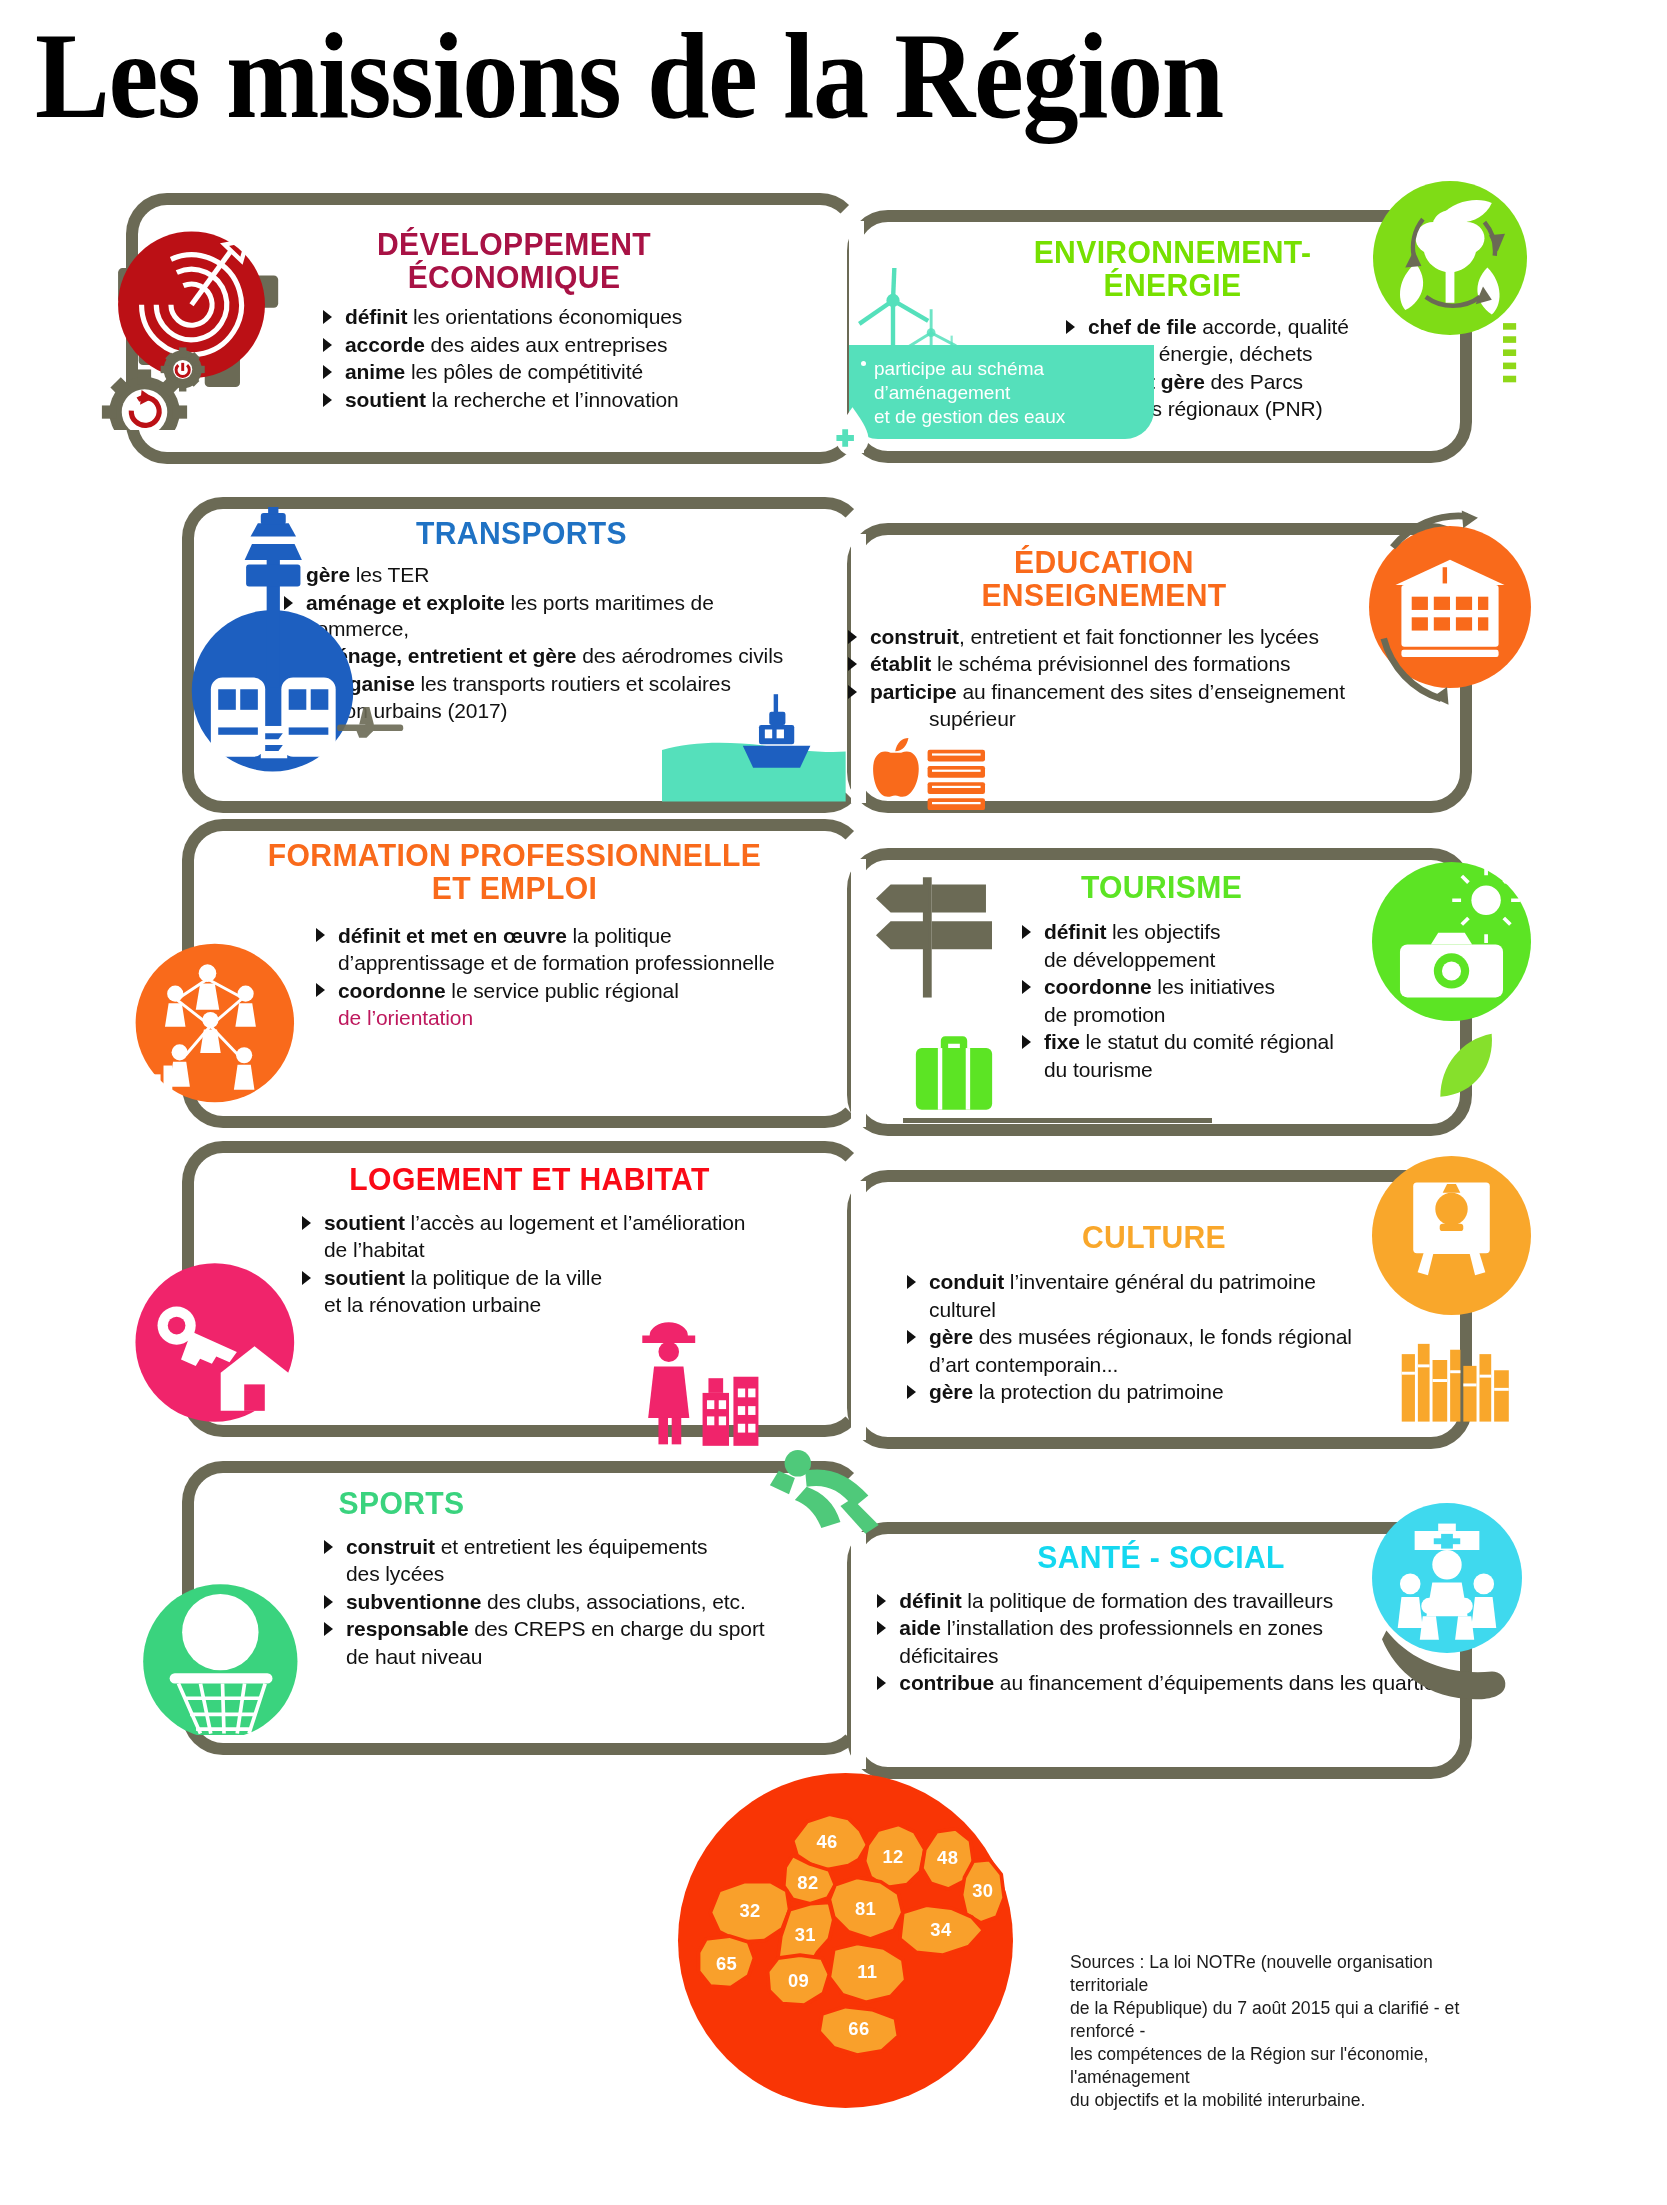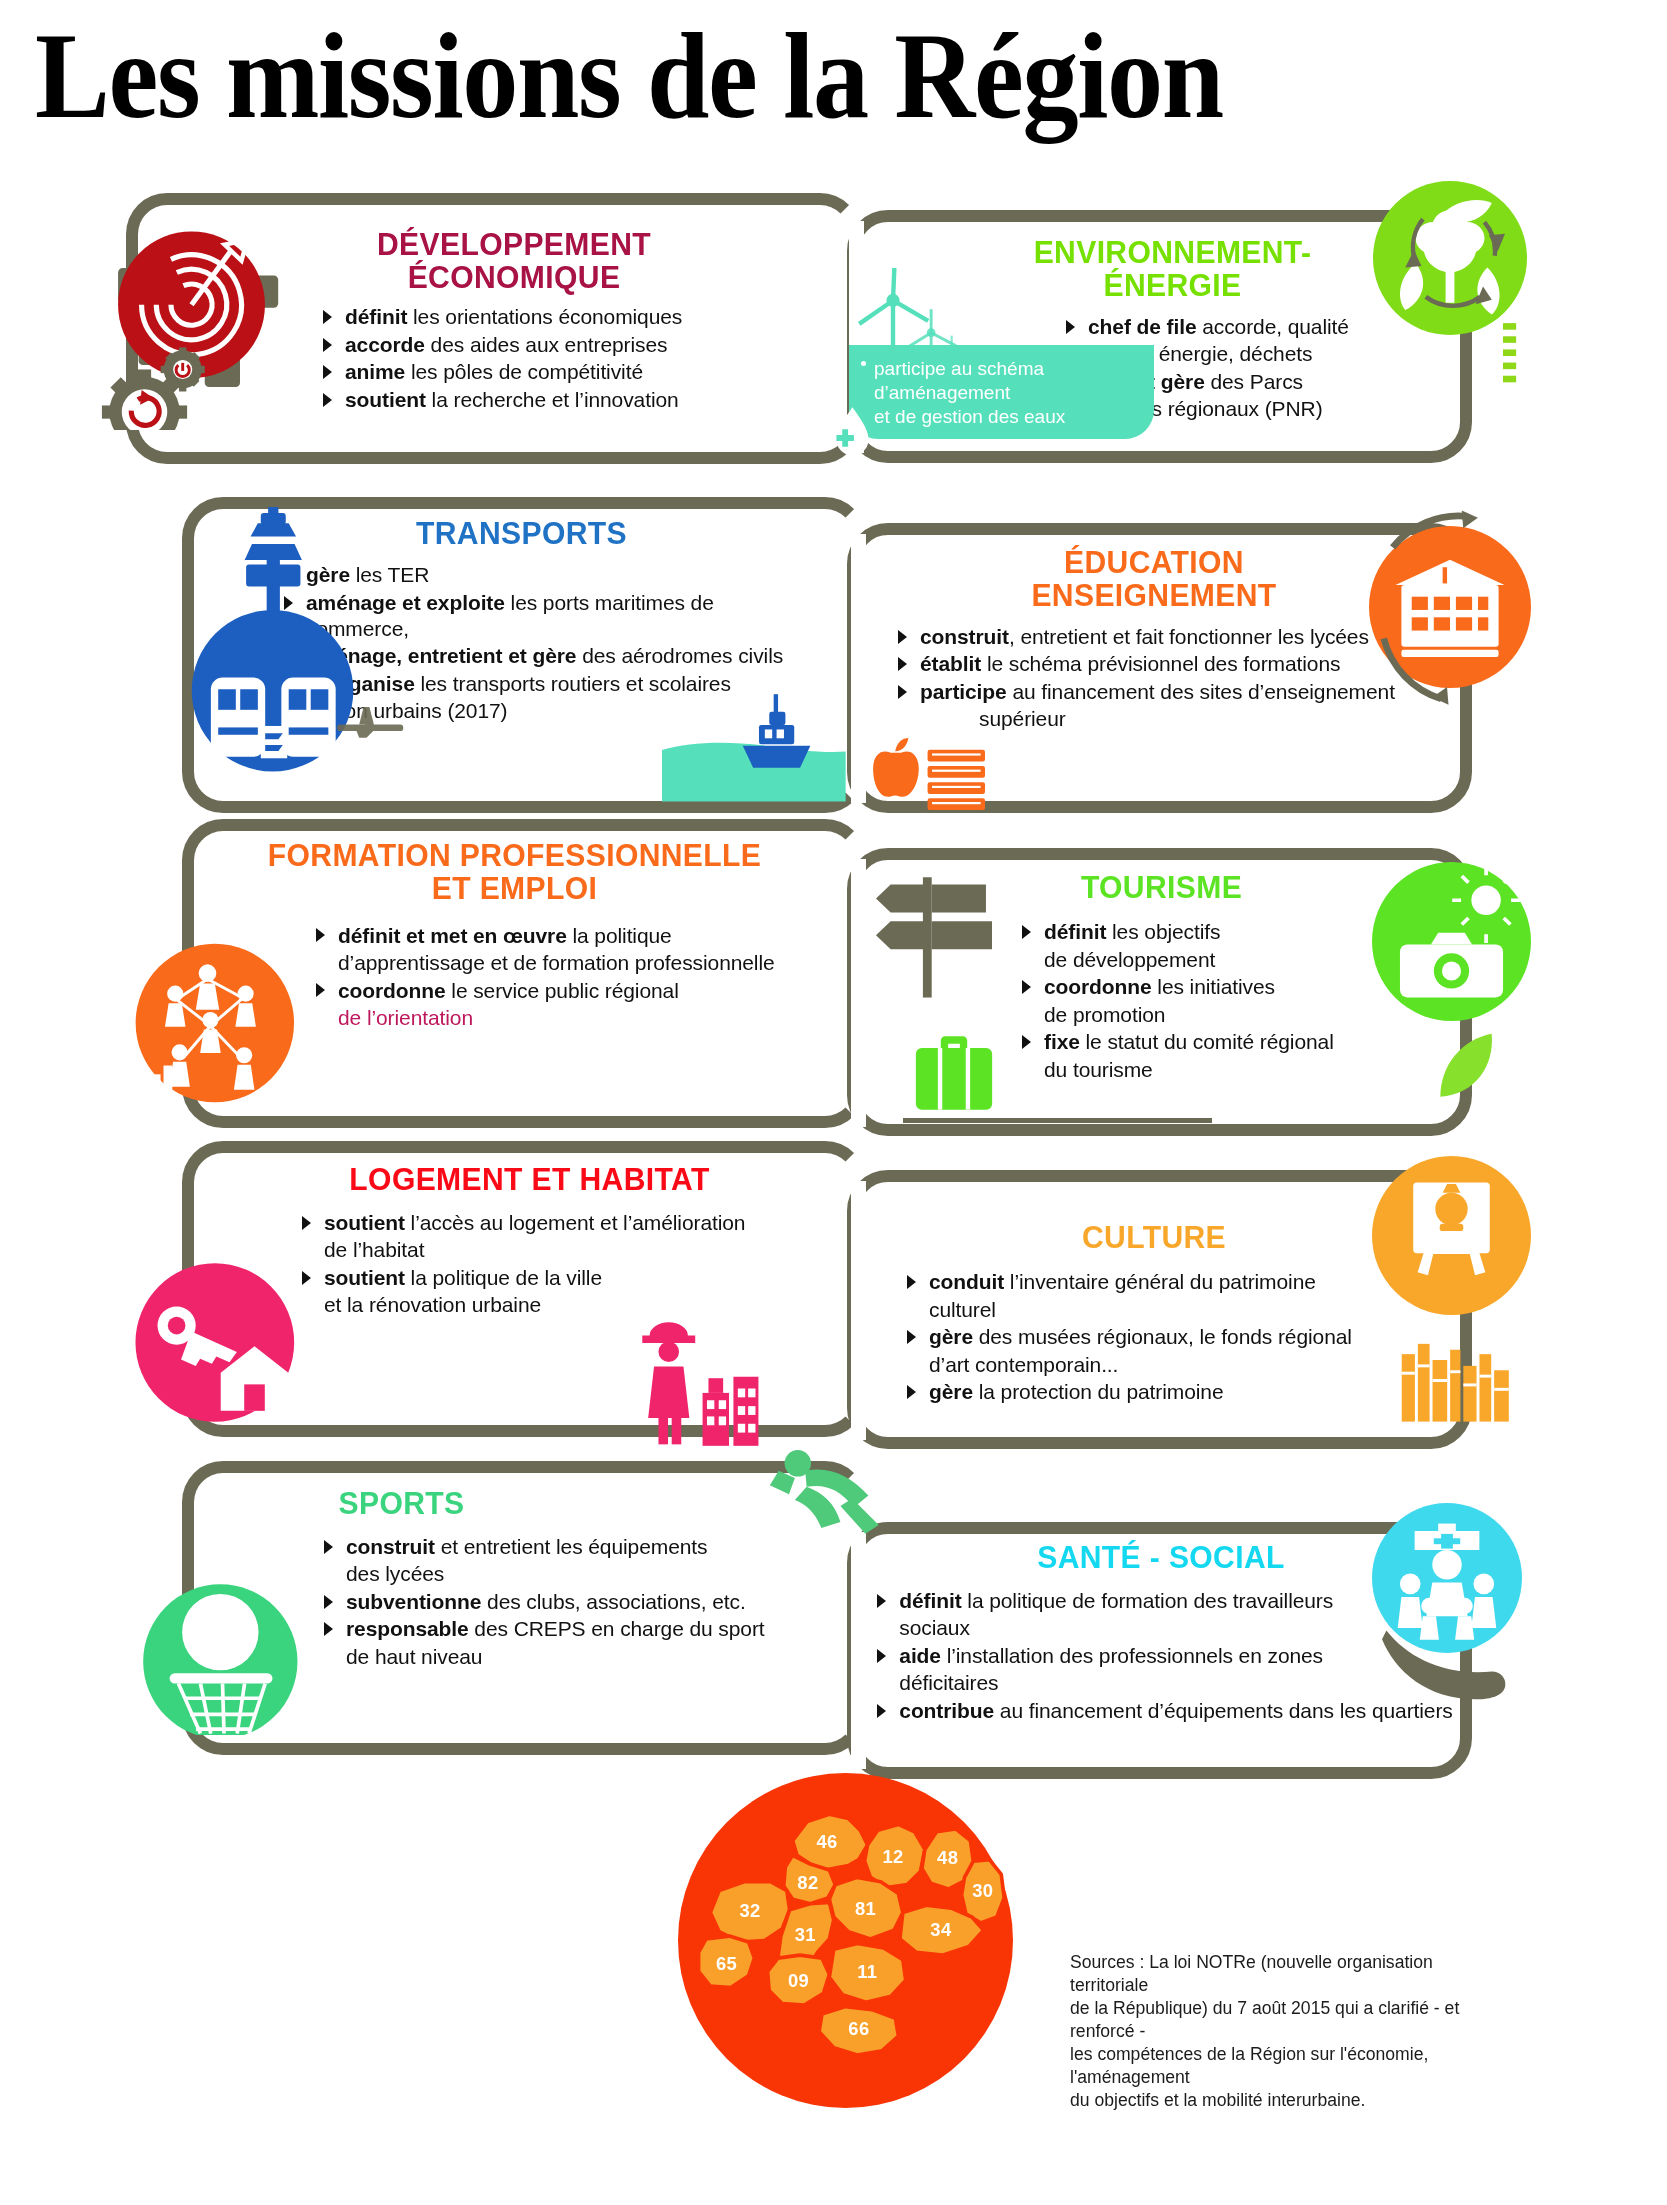--- a/index.html
+++ b/index.html
@@ -326,21 +326,21 @@
         <rect x="146" y="88" width="22" height="18" rx="3"></rect>
         <rect x="152" y="64" width="6" height="26"></rect>
       </g>
       <g fill="#ffffff">
         <rect x="140" y="112" width="10" height="12"></rect>
           <rect x="156" y="112" width="10" height="12"></rect>
       </g>
     </svg>
   </div>
 
-  <div class="card c-edu" style="left:882px;top:544px;width:544px;">
+  <div class="card c-edu" style="left:832px;top:544px;width:544px;">
     <h2>ÉDUCATION</h2>
     <h2 style="margin-top:-8.8px;">ENSEIGNEMENT</h2>
     <ul class="items" style="margin-top:10.3px;padding-left:16px;">
       <li><span class="tri"></span><b style="color:#111">construit</b><span class="txt" style="color:#111">, entretient et fait fonctionner les lycées</span></li>
       <li><span class="tri"></span><b style="color:#111">établit</b><span class="txt" style="color:#111"> le schéma prévisionnel des formations</span></li>
       <li><span class="tri"></span><b style="color:#111">participe</b><span class="txt" style="color:#111"> au financement des sites d’enseignement</span></li>
       <li style="padding-left:81px"><span class="txt" style="color:#111">supérieur</span></li>
     </ul>
   </div>
 
@@ -632,21 +632,20 @@
         <path d="M120 78 l36 36 l-18 12 l-34 -38 Z"></path>
         <path d="M20 40 l22 10 l-8 22 l-26 -12 Z"></path>
       </g>
     </svg>
   </div>
 
   <div class="card c-san" style="left:867px;top:1539px;width:588px;">
     <h2>SANTÉ - SOCIAL</h2>
     <ul class="items" style="margin-top:11.8px;padding-left:10.3px;">
       <li><span class="tri"></span><b style="color:#111">définit</b><span class="txt" style="color:#111"> la politique de formation des travailleurs</span></li>
-      <li style="padding-left:22px"><span class="txt" style="color:#111">sociaux</span></li>
       <li><span class="tri"></span><b style="color:#111">aide</b><span class="txt" style="color:#111"> l’installation des professionnels en zones</span></li>
       <li style="padding-left:22px"><span class="txt" style="color:#111">déficitaires</span></li>
       <li><span class="tri"></span><b style="color:#111">contribue</b><span class="txt" style="color:#111"> au financement d’équipements dans les quartiers</span></li>
     </ul>
   </div>
 
   <div class="ico" style="left:1372px;top:1503px;width:150px;height:150px;background:#3fd9ee;">
     <svg width="150" height="150" viewBox="0 0 204 204">
       <g fill="#ffffff">
         <path d="M58 38 h88 l0 26 h-88 z"></path>

